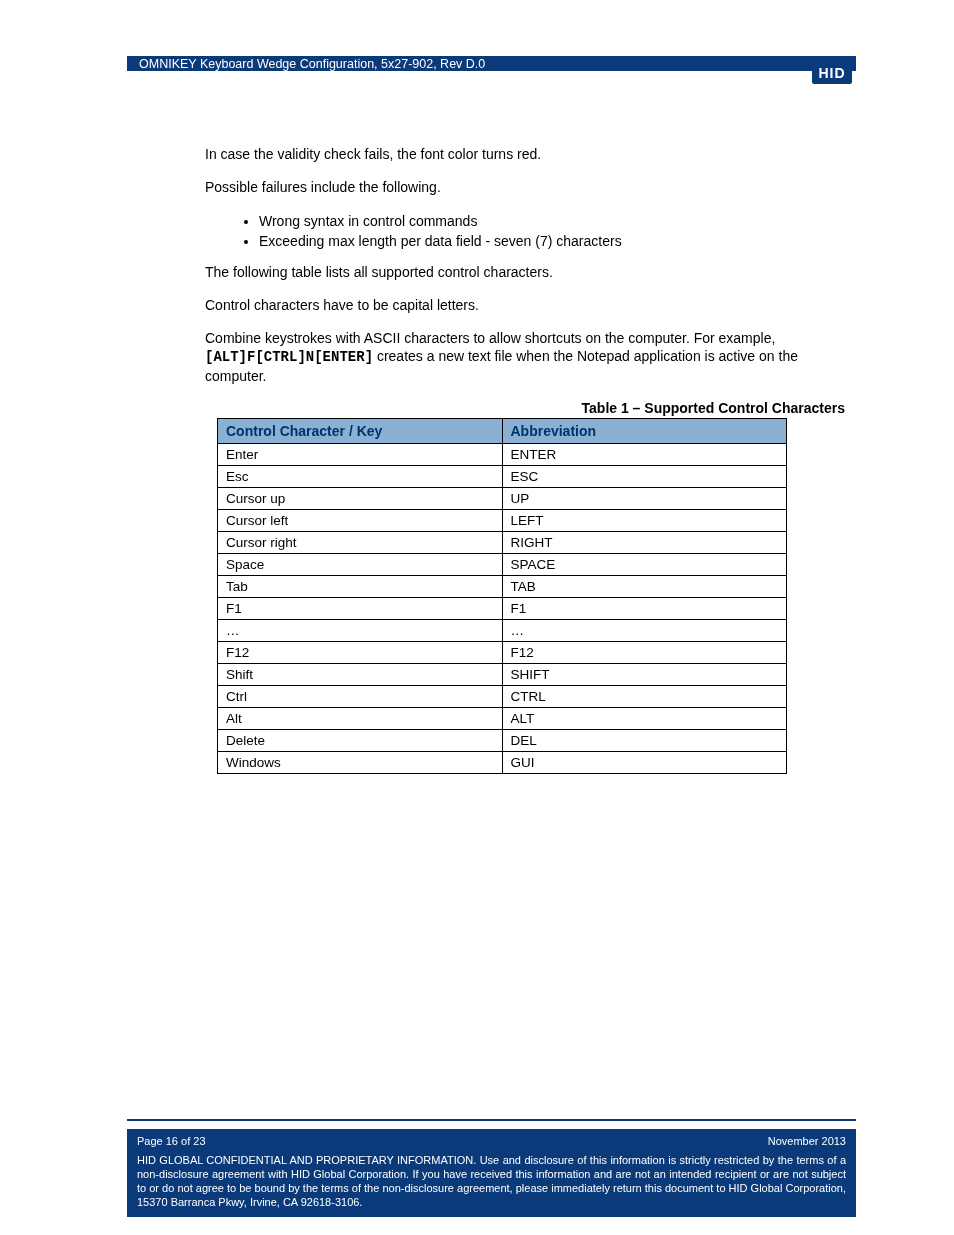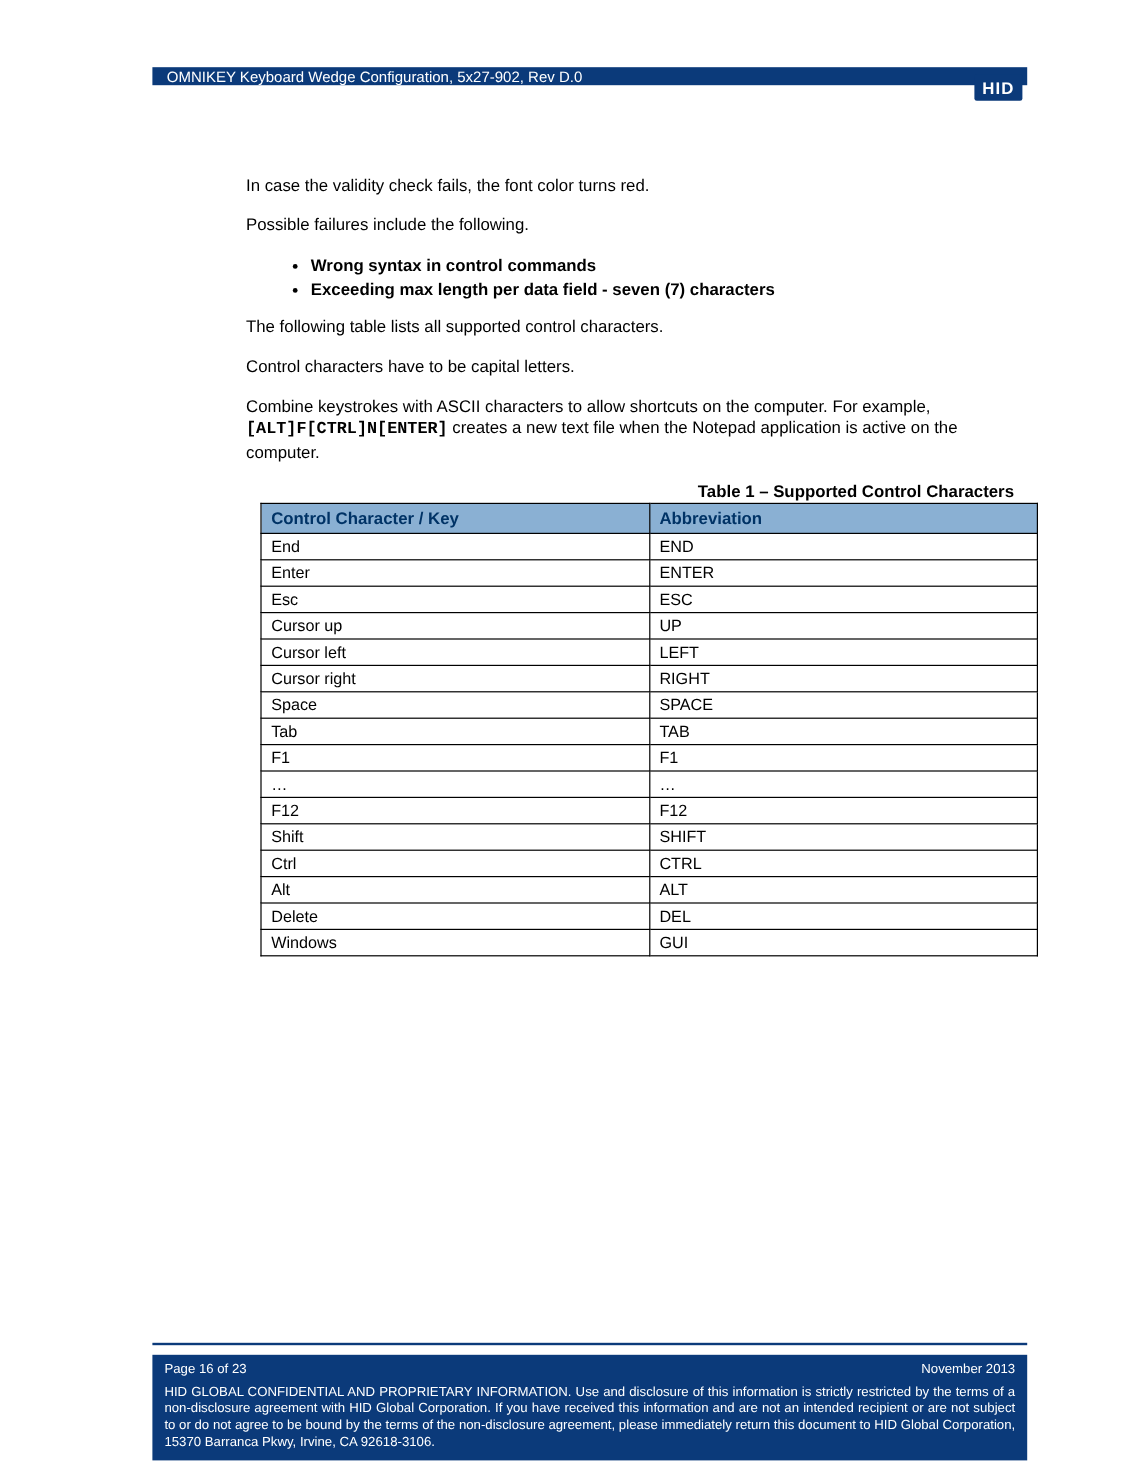--- a/index.html
+++ b/index.html
@@ -49,37 +49,36 @@
       position: absolute;
       top: 145px;
       left: 205px;
       width: 640px;
     }
     .para { margin-bottom: 14px; line-height: 1.35; }
     ul.bullets {
       margin: 16px 0 14px 0;
       padding-left: 54px;
       list-style: disc;
-      font-weight: bold;
     }
     ul.bullets li { margin-bottom: 4px; }
     .code {
       font-family: "Courier New", Courier, monospace;
       font-weight: bold;
     }
     .table-caption {
       font-weight: bold;
       margin-top: 6px;
       margin-bottom: 2px;
       text-align: right;
     }
     table.ctrl {
       border-collapse: collapse;
       margin-left: 12px;
-      width: 648px;
+      width: 570px;
       font-size: 13.5px;
     }
     table.ctrl th {
       background: #8ab0d3;
       color: #003366;
       text-align: left;
       font-weight: bold;
       border: 1px solid #000;
       padding: 4px 8px;
       font-size: 14px;
@@ -145,24 +144,20 @@
 
   <table class="ctrl">
     <thead>
       <tr>
         <th class="col1">Control Character / Key</th>
         <th class="col2">Abbreviation</th>
       </tr>
     </thead>
     <tbody id="ctrl-tbody">
         <tr>
-          <td class="col1">End</td>
-          <td class="col2">END</td>
-        </tr>
-        <tr>
           <td class="col1">Enter</td>
           <td class="col2">ENTER</td>
         </tr>
         <tr>
           <td class="col1">Esc</td>
           <td class="col2">ESC</td>
         </tr>
         <tr>
           <td class="col1">Cursor up</td>
           <td class="col2">UP</td>

